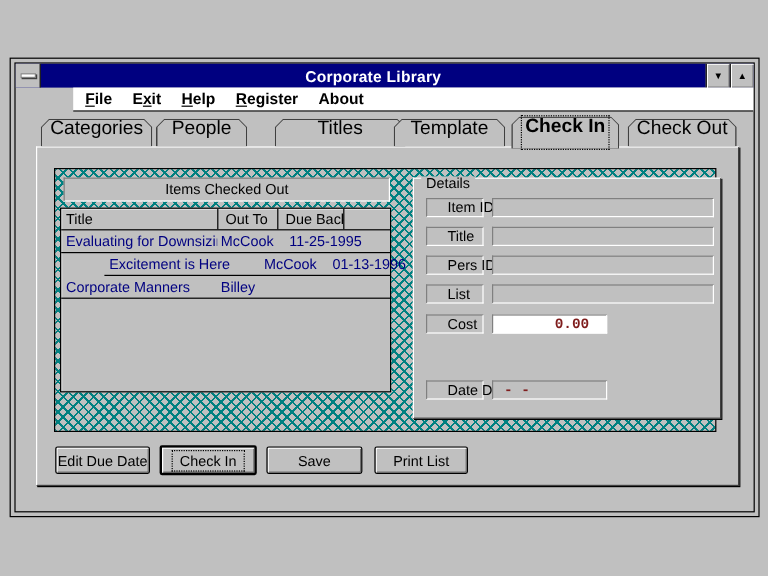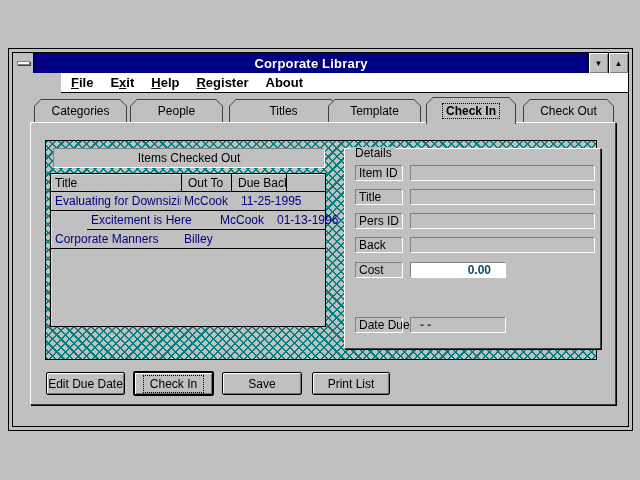--- a/index.html
+++ b/index.html
@@ -57,22 +57,22 @@
     border:1px solid; border-color:#fff #404040 #404040 #fff;
     box-shadow:1px 1px 0 #000;
   }
   .tab { position:absolute; top:46px; height:23px; cursor:pointer; }
   .tab .shape { position:absolute; inset:0; background:#404040;
     clip-path:polygon(0 100%, 0 7px, 7px 0, calc(100% - 7px) 0, 100% 7px, 100% 100%); }
   .tab .shape::after { content:""; position:absolute; left:1px; right:1px; top:1px; bottom:0;
     background:#c0c0c0;
     clip-path:polygon(0 100%, 0 6px, 6px 0, calc(100% - 6px) 0, 100% 6px, 100% 100%); }
   .tab .tab-label {
-    position:absolute; inset:0; display:flex; align-items:center; justify-content:center;
-    font-size:12px; color:#000; z-index:2;
+    position:absolute; inset:0; display:flex; justify-content:center;
+    font-size:16px; color:#000; z-index:2;
   }
   .tab.active { top:44px; height:27px; z-index:5; }
   .tab.active .tab-label { font-weight:bold; }
   .tab.active .tab-label span { outline:1px dotted #000; padding:0 3px; }
   
   .hatch {
     position:absolute; left:32px; top:87px; width:552px; height:220px;
     border:1px solid #000; background-color:#c0c0c0;
     background-image:
       repeating-linear-gradient(45deg,  #008080 0 1.5px, transparent 1.5px 6px),
@@ -114,33 +114,33 @@
     box-shadow:1px 1px 0 #000;
   }
   .details-legend {
     position:absolute; left:6px; top:-2px; padding:0 4px; background:#c0c0c0;
     font-size:12px; color:#000; line-height:12px;
   }
   .field { position:absolute; left:0; width:100%; height:16px; }
   .flabel {
     position:absolute; left:10px; width:48px; height:16px; background:#c0c0c0;
     border:1px solid; border-color:#808080 #fff #fff #808080;
-    font-size:12px; color:#000; display:flex; align-items:center; padding-left:3px;
+    font-size:12px; color:#000; display:flex; align-items:center; padding-left:17px;
     white-space:nowrap; overflow:visible;
   }
   .fvalue {
     position:absolute; left:65px; height:16px; background:#c0c0c0;
     border:1px solid; border-color:#808080 #fff #fff #808080;
     font-size:12px; color:#000; display:flex; align-items:center; padding:0 4px;
     white-space:nowrap;
   }
   .fvalue.long  { width:185px; }
   .fvalue.short { width:96px; }
   .fvalue.white { background:#fff; }
-  .fvalue.red   { color:#0c4a6e; font-weight:bold; }
+  .fvalue.red   { color:#7f1d1d; font-weight:bold;font-family:Liberation Mono, monospace; }
   .fvalue.right { justify-content:flex-end; padding-right:14px; }
   .fvalue.pad   { padding-left:9px; }
   
   .btn {
     position:absolute; top:319px; height:23px; background:#c0c0c0;
     border:1px solid #000; border-radius:2px;
     box-shadow:inset 1px 1px 0 #fff, inset -1px -1px 0 #707070;
     font-family:"Liberation Sans", sans-serif; font-size:12px; color:#000;
     display:flex; align-items:center; justify-content:center; cursor:pointer; padding:0;
   }
@@ -176,21 +176,21 @@
       </div>
 
       <div class="tab-panel"></div>
 
       <div class="tab" style="left:21px;width:93px">
           <div class="shape"></div>
           <div class="tab-label">
             <span>Categories</span>
           </div>
         </div>
-      <div class="tab" style="left:117px;width:93px">
+      <div class="tab" style="left:117px;width:76px">
           <div class="shape"></div>
           <div class="tab-label">
             <span>People</span>
           </div>
         </div>
       <div class="tab" style="left:216px;width:109px">
           <div class="shape"></div>
           <div class="tab-label">
             <span>Titles</span>
           </div>
@@ -250,21 +250,21 @@
           </div>
           <div class="field" style="top:40px">
             <div class="flabel">Title</div>
             <div class="fvalue long"></div>
           </div>
           <div class="field" style="top:64px">
             <div class="flabel">Pers ID</div>
             <div class="fvalue long"></div>
           </div>
           <div class="field" style="top:88px">
-            <div class="flabel">Back</div>
+            <div class="flabel">List</div>
             <div class="fvalue long"></div>
           </div>
           <div class="field" style="top:113px">
             <div class="flabel">Cost</div>
             <div class="fvalue short white red right">0.00</div>
           </div>
           <div class="field" style="top:168px">
             <div class="flabel">Date Due</div>
             <div class="fvalue short red pad">- -</div>
           </div>

